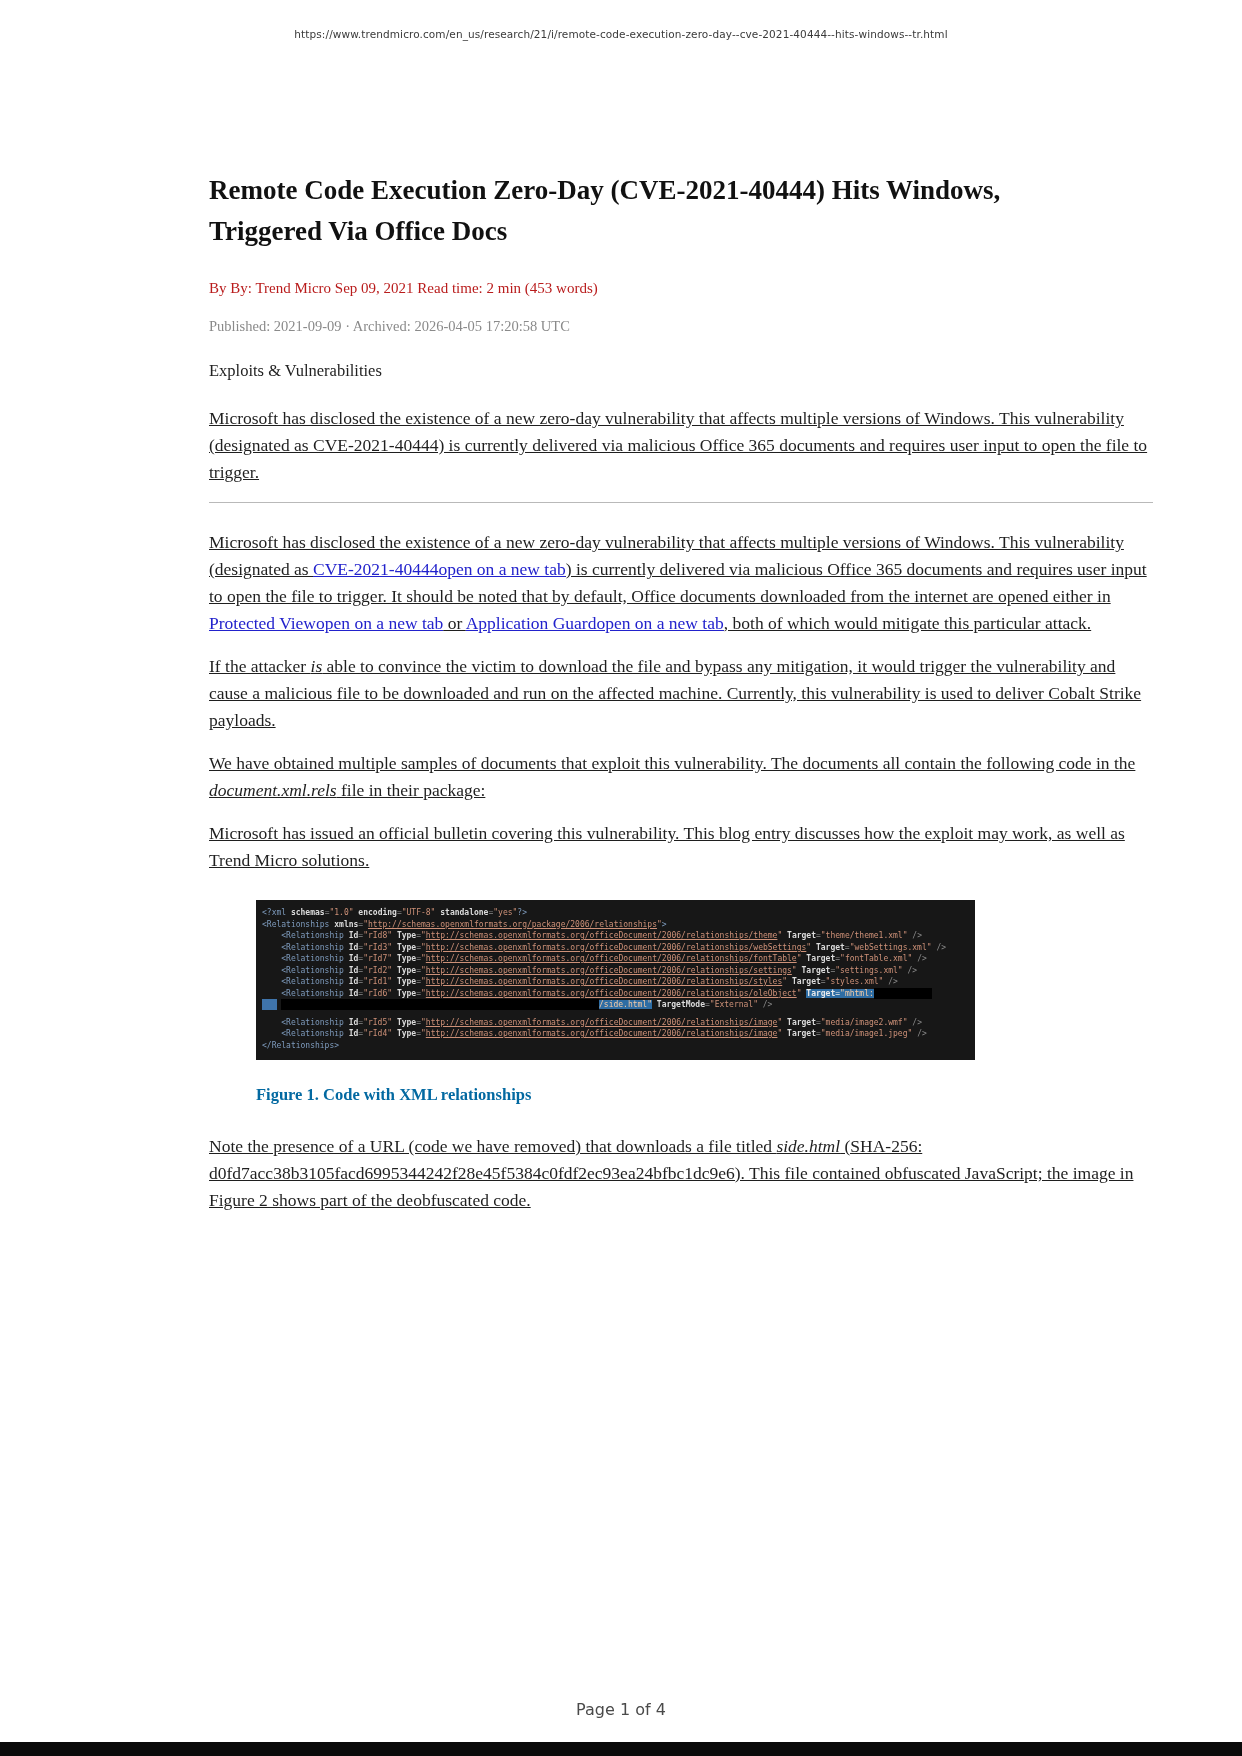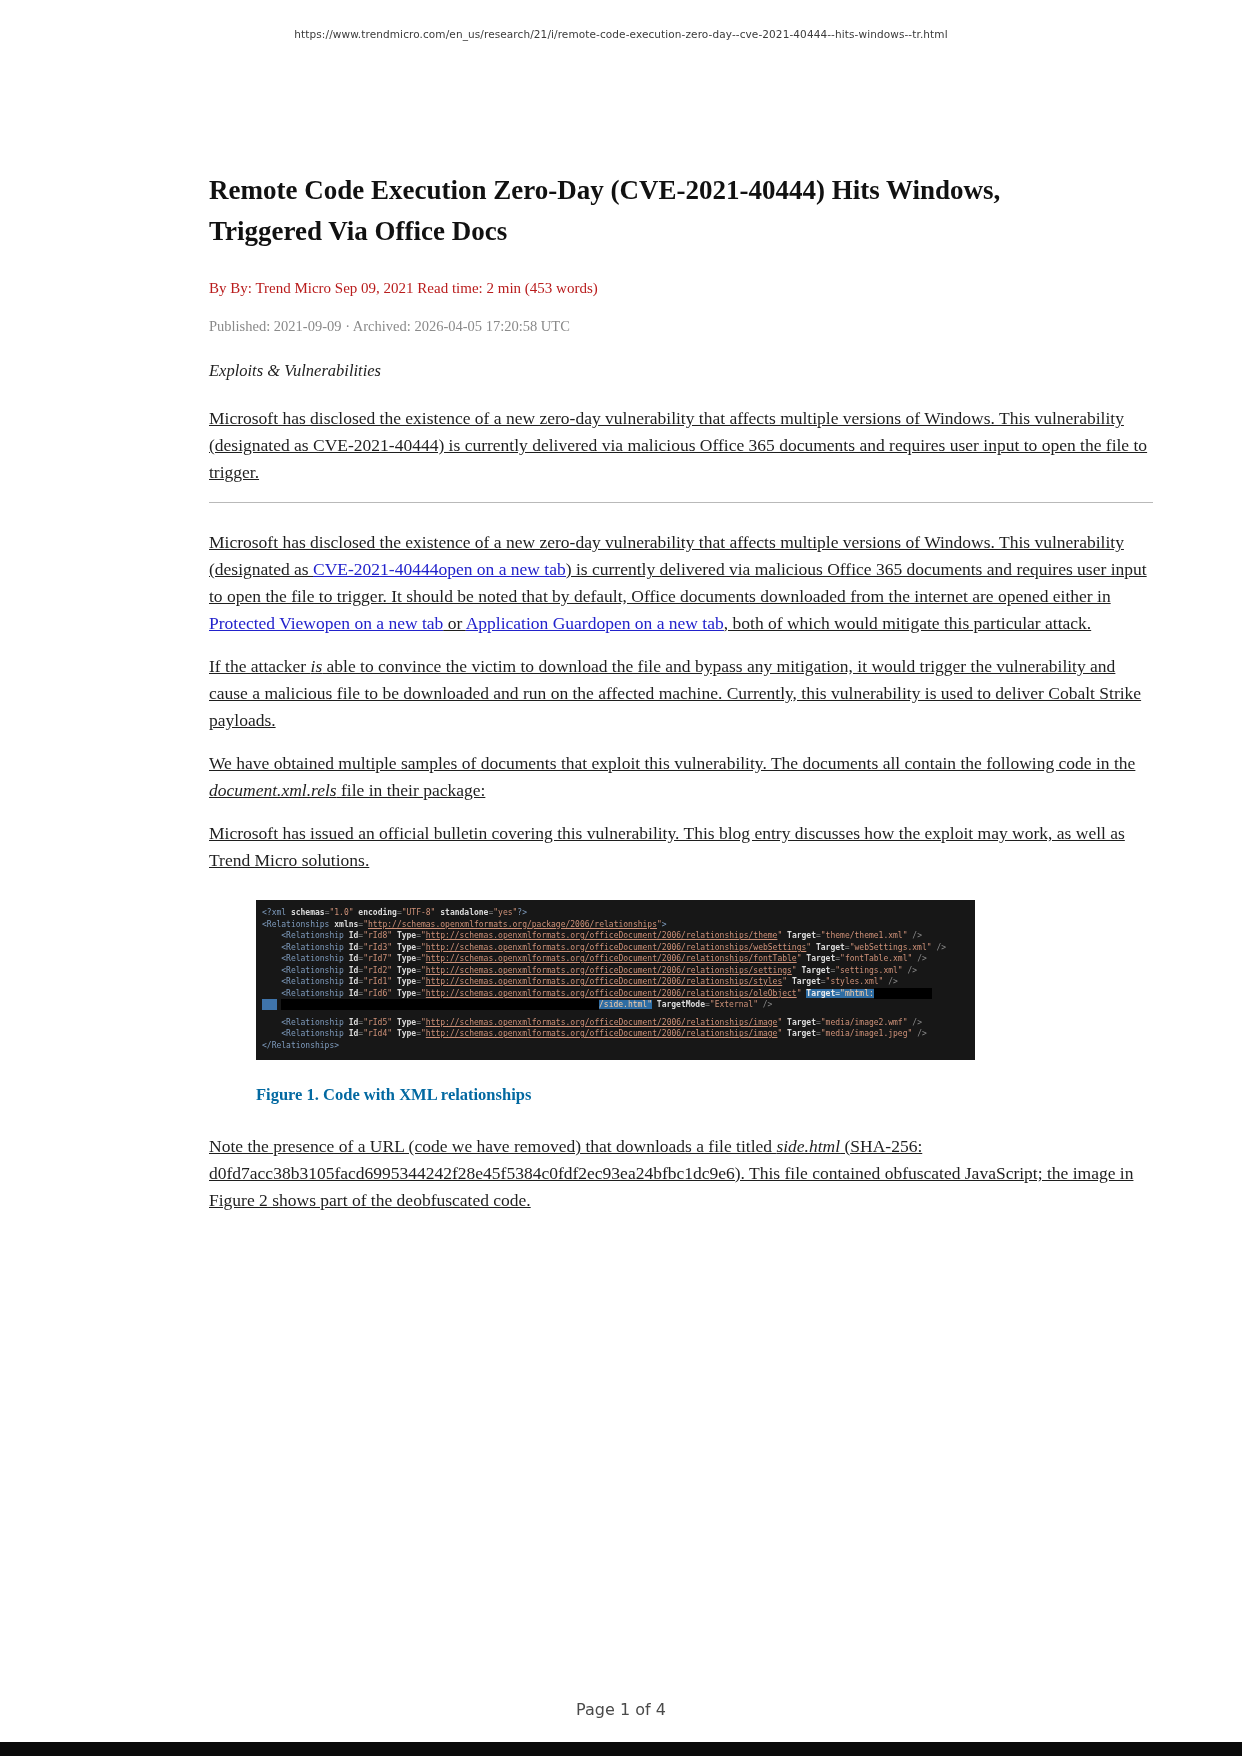--- a/index.html
+++ b/index.html
@@ -14,21 +14,21 @@
     font-size:10.5px;color:#3a3a3a;letter-spacing:.1px;
   }
   article{position:absolute;left:165px;top:170px;width:944px;margin-left:44px;}
   h1{
     font-size:27px;line-height:41px;font-weight:bold;margin:0 0 26px;
     color:#111;
   }
   h1 span{display:block;}
   .byline{font-size:15px;line-height:21px;margin:0 0 18px;color:#b91c1c;}
   .published{font-size:14.5px;line-height:19px;margin:0 0 24px;color:#8a8a8a;}
-  .category{font-size:16.5px;line-height:21px;margin:0 0 24px;color:#222;font-style:italic;}
+  .category{font-size:16.5px;line-height:21px;margin:0 0 24px;color:#222;}
   p.body{font-size:17.5px;line-height:27px;margin:0 0 16px;color:#1f1f1f;text-align:left;text-decoration:underline;}
   hr.divider{border:none;border-top:1.5px solid #b9b9b9;margin:16px 0 26px;}
   a.inline-link{color:#2222cc;text-decoration:underline;cursor:pointer;}
   em{font-style:italic;}
   .code-figure{
     margin:26px 0 24px 47px;width:719px;box-sizing:border-box;
     background:#171717;padding:7px 6px 9px 6px;
   }
   .code-line{
     font-family:"DejaVu Sans Mono","Liberation Mono",monospace;

